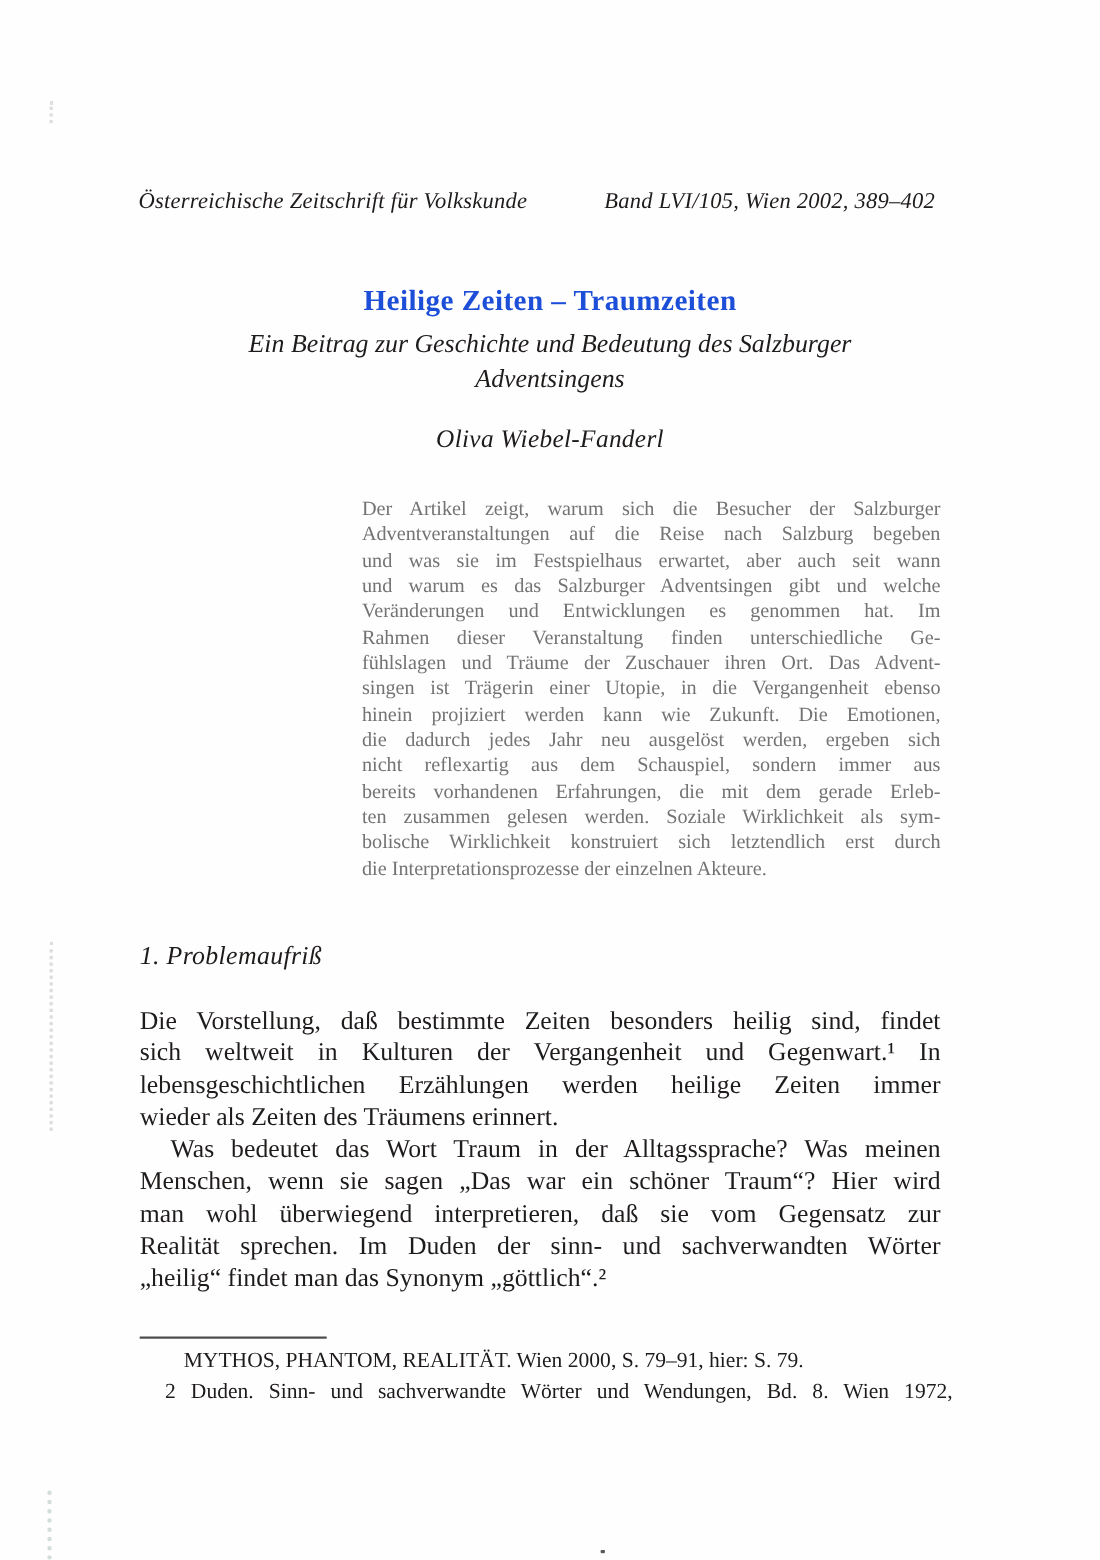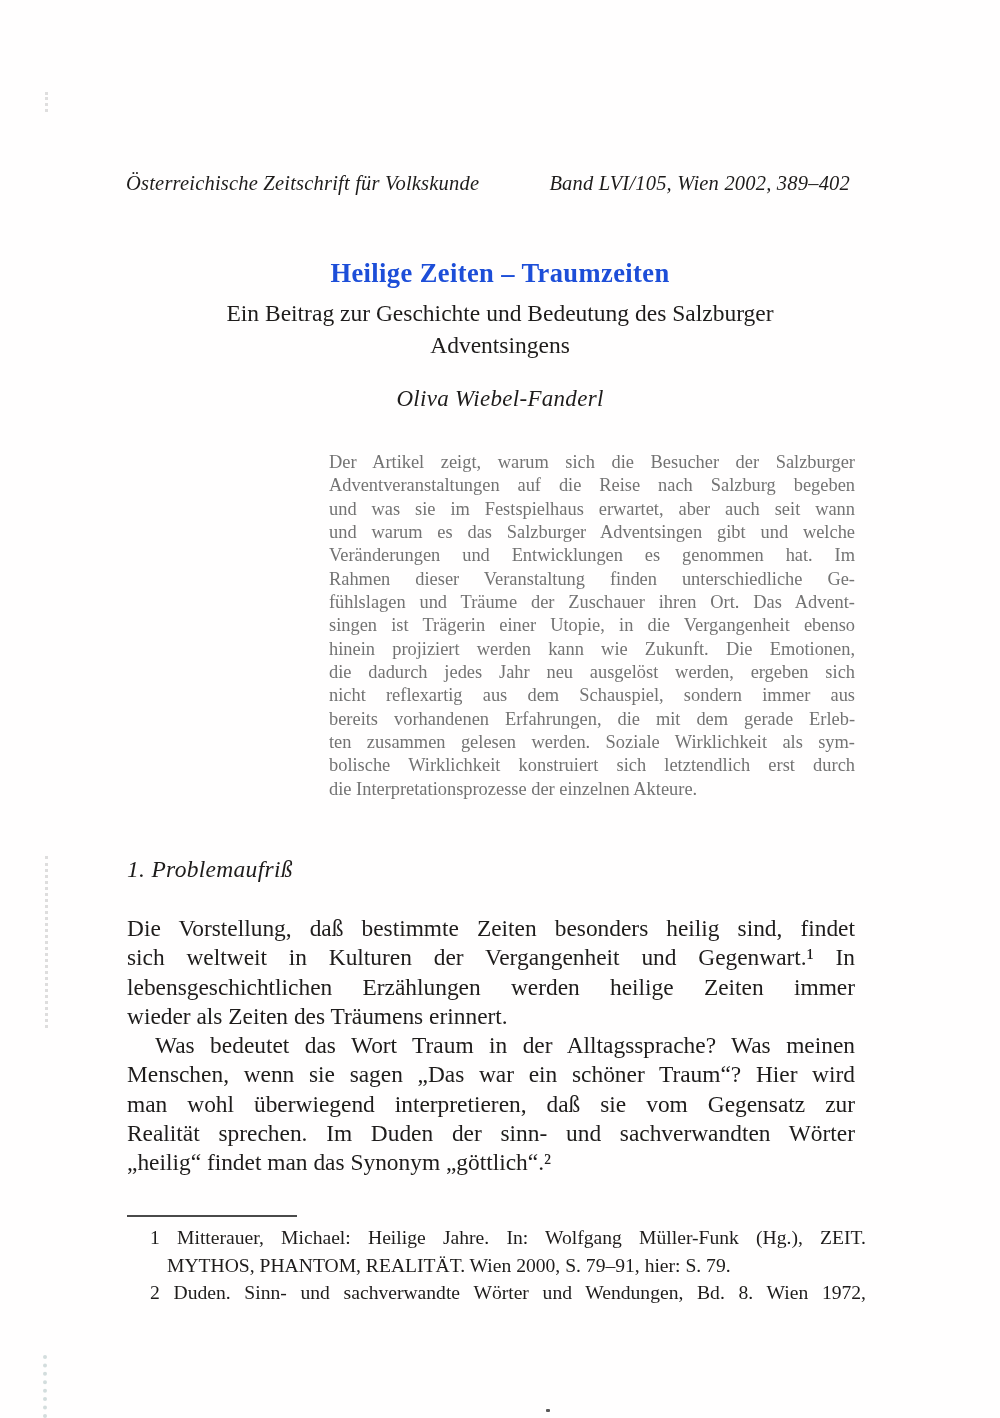--- a/index.html
+++ b/index.html
@@ -32,21 +32,21 @@
     width: 100%;
     text-align: center;
   }
   .article-title {
     font-size: 26.5px;
     font-weight: bold;
     letter-spacing: 0.4px;
     color: #1d4ed8;
   }
   .subtitle { margin-top: 8px; font-size: 23.5px; line-height: 32px; }
-  .subtitle .tline { text-align: center; }
+  .subtitle .tline { text-align: center; font-style: italic; }
 
   .author {
     position: absolute;
     left: 0; top: 386px;
     width: 100%;
     text-align: center;
     font-style: italic;
     font-size: 23px;
     letter-spacing: 0.3px;
   }
@@ -158,21 +158,20 @@
         <div class="tline">Menschen, wenn sie sagen „Das war ein schöner Traum“? Hier wird</div>
         <div class="tline">man wohl überwiegend interpretieren, daß sie vom Gegensatz zur</div>
         <div class="tline">Realität sprechen. Im Duden der sinn- und sachverwandten Wörter</div>
         <div class="tline last">„heilig“ findet man das Synonym „göttlich“.²</div>
       </div>
   </div>
 
   <div class="footnote-rule"></div>
 
   <div class="footnotes">
-    <div class="fn-just">1 Mitterauer, Michael: Heilige Jahre. In: Wolfgang Müller-Funk (Hg.), ZEIT.</div>
     <div class="fn-cont">MYTHOS, PHANTOM, REALITÄT. Wien 2000, S. 79–91, hier: S. 79.</div>
     <div class="fn-just">2 Duden. Sinn- und sachverwandte Wörter und Wendungen, Bd. 8. Wien 1972,</div>
   </div>
 
   <div class="artifact artifact-top-specks"></div>
   <div class="artifact artifact-margin-dots"></div>
   <div class="artifact artifact-bottom-smudge"></div>
   <div class="artifact artifact-speck"></div>
 
 </div>

